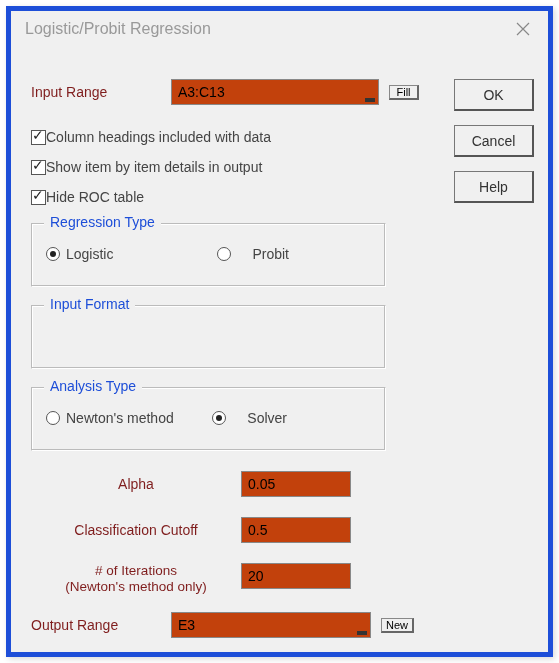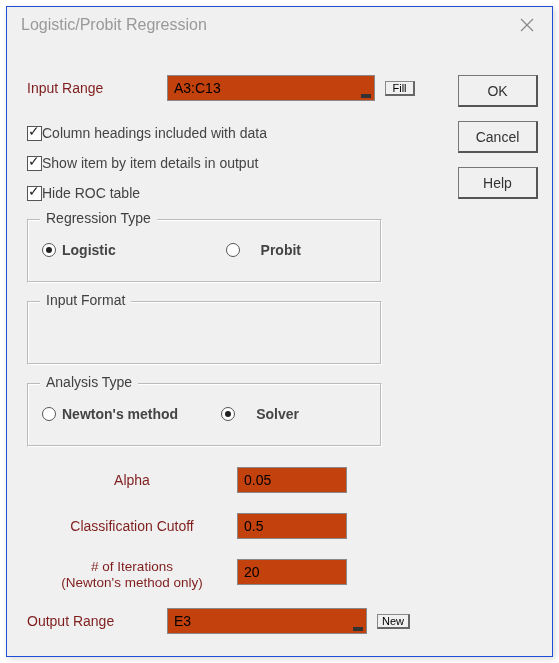--- a/index.html
+++ b/index.html
@@ -7,21 +7,21 @@
     margin: 0;
     padding: 6px;
     background: #fff;
     font-family: "Segoe UI", Arial, sans-serif;
     font-size: 14px;
     color: #444;
   }
   .dialog {
     width: 547px;
     height: 651px;
-    border: 1px solid #1d4ed8;
+    border: 5px solid #1d4ed8;
     background: #f0f0f0;
     box-shadow: 2px 2px 6px rgba(0,0,0,0.15);
     position: relative;
   }
   .titlebar {
     height: 36px;
     display: flex;
     align-items: center;
     padding: 0 14px;
     font-size: 16px;
@@ -133,29 +133,28 @@
     height: 64px;
     margin-top: 18px;
   }
   .groupbox .legend {
     position: absolute;
     top: -10px;
     left: 12px;
     background: #f0f0f0;
     padding: 0 6px;
     font-size: 14px;
-    color: #404040;
+    color: #1d4ed8;
   }
   .radio-row {
     position: absolute;
     top: 22px;
     left: 14px;
-    right: 10px;
-    display: flex;
-    font-weight: bold;
+    right: 26px;
+    display: flex;
   }
   .radio-opt { display: flex; align-items: center; gap: 6px; cursor: pointer; }
   .radio-opt + .radio-opt { margin-left: auto; margin-right: 50px; gap: 21px; }
   .groupbox:nth-of-type(2) .radio-opt + .radio-opt,
   .groupbox:nth-of-type(3) .radio-opt + .radio-opt { margin-right: 30px; }
   .rcirc {
     width: 14px; height: 14px;
     border: 1px solid #555;
     border-radius: 50%;
     background: #fff;

